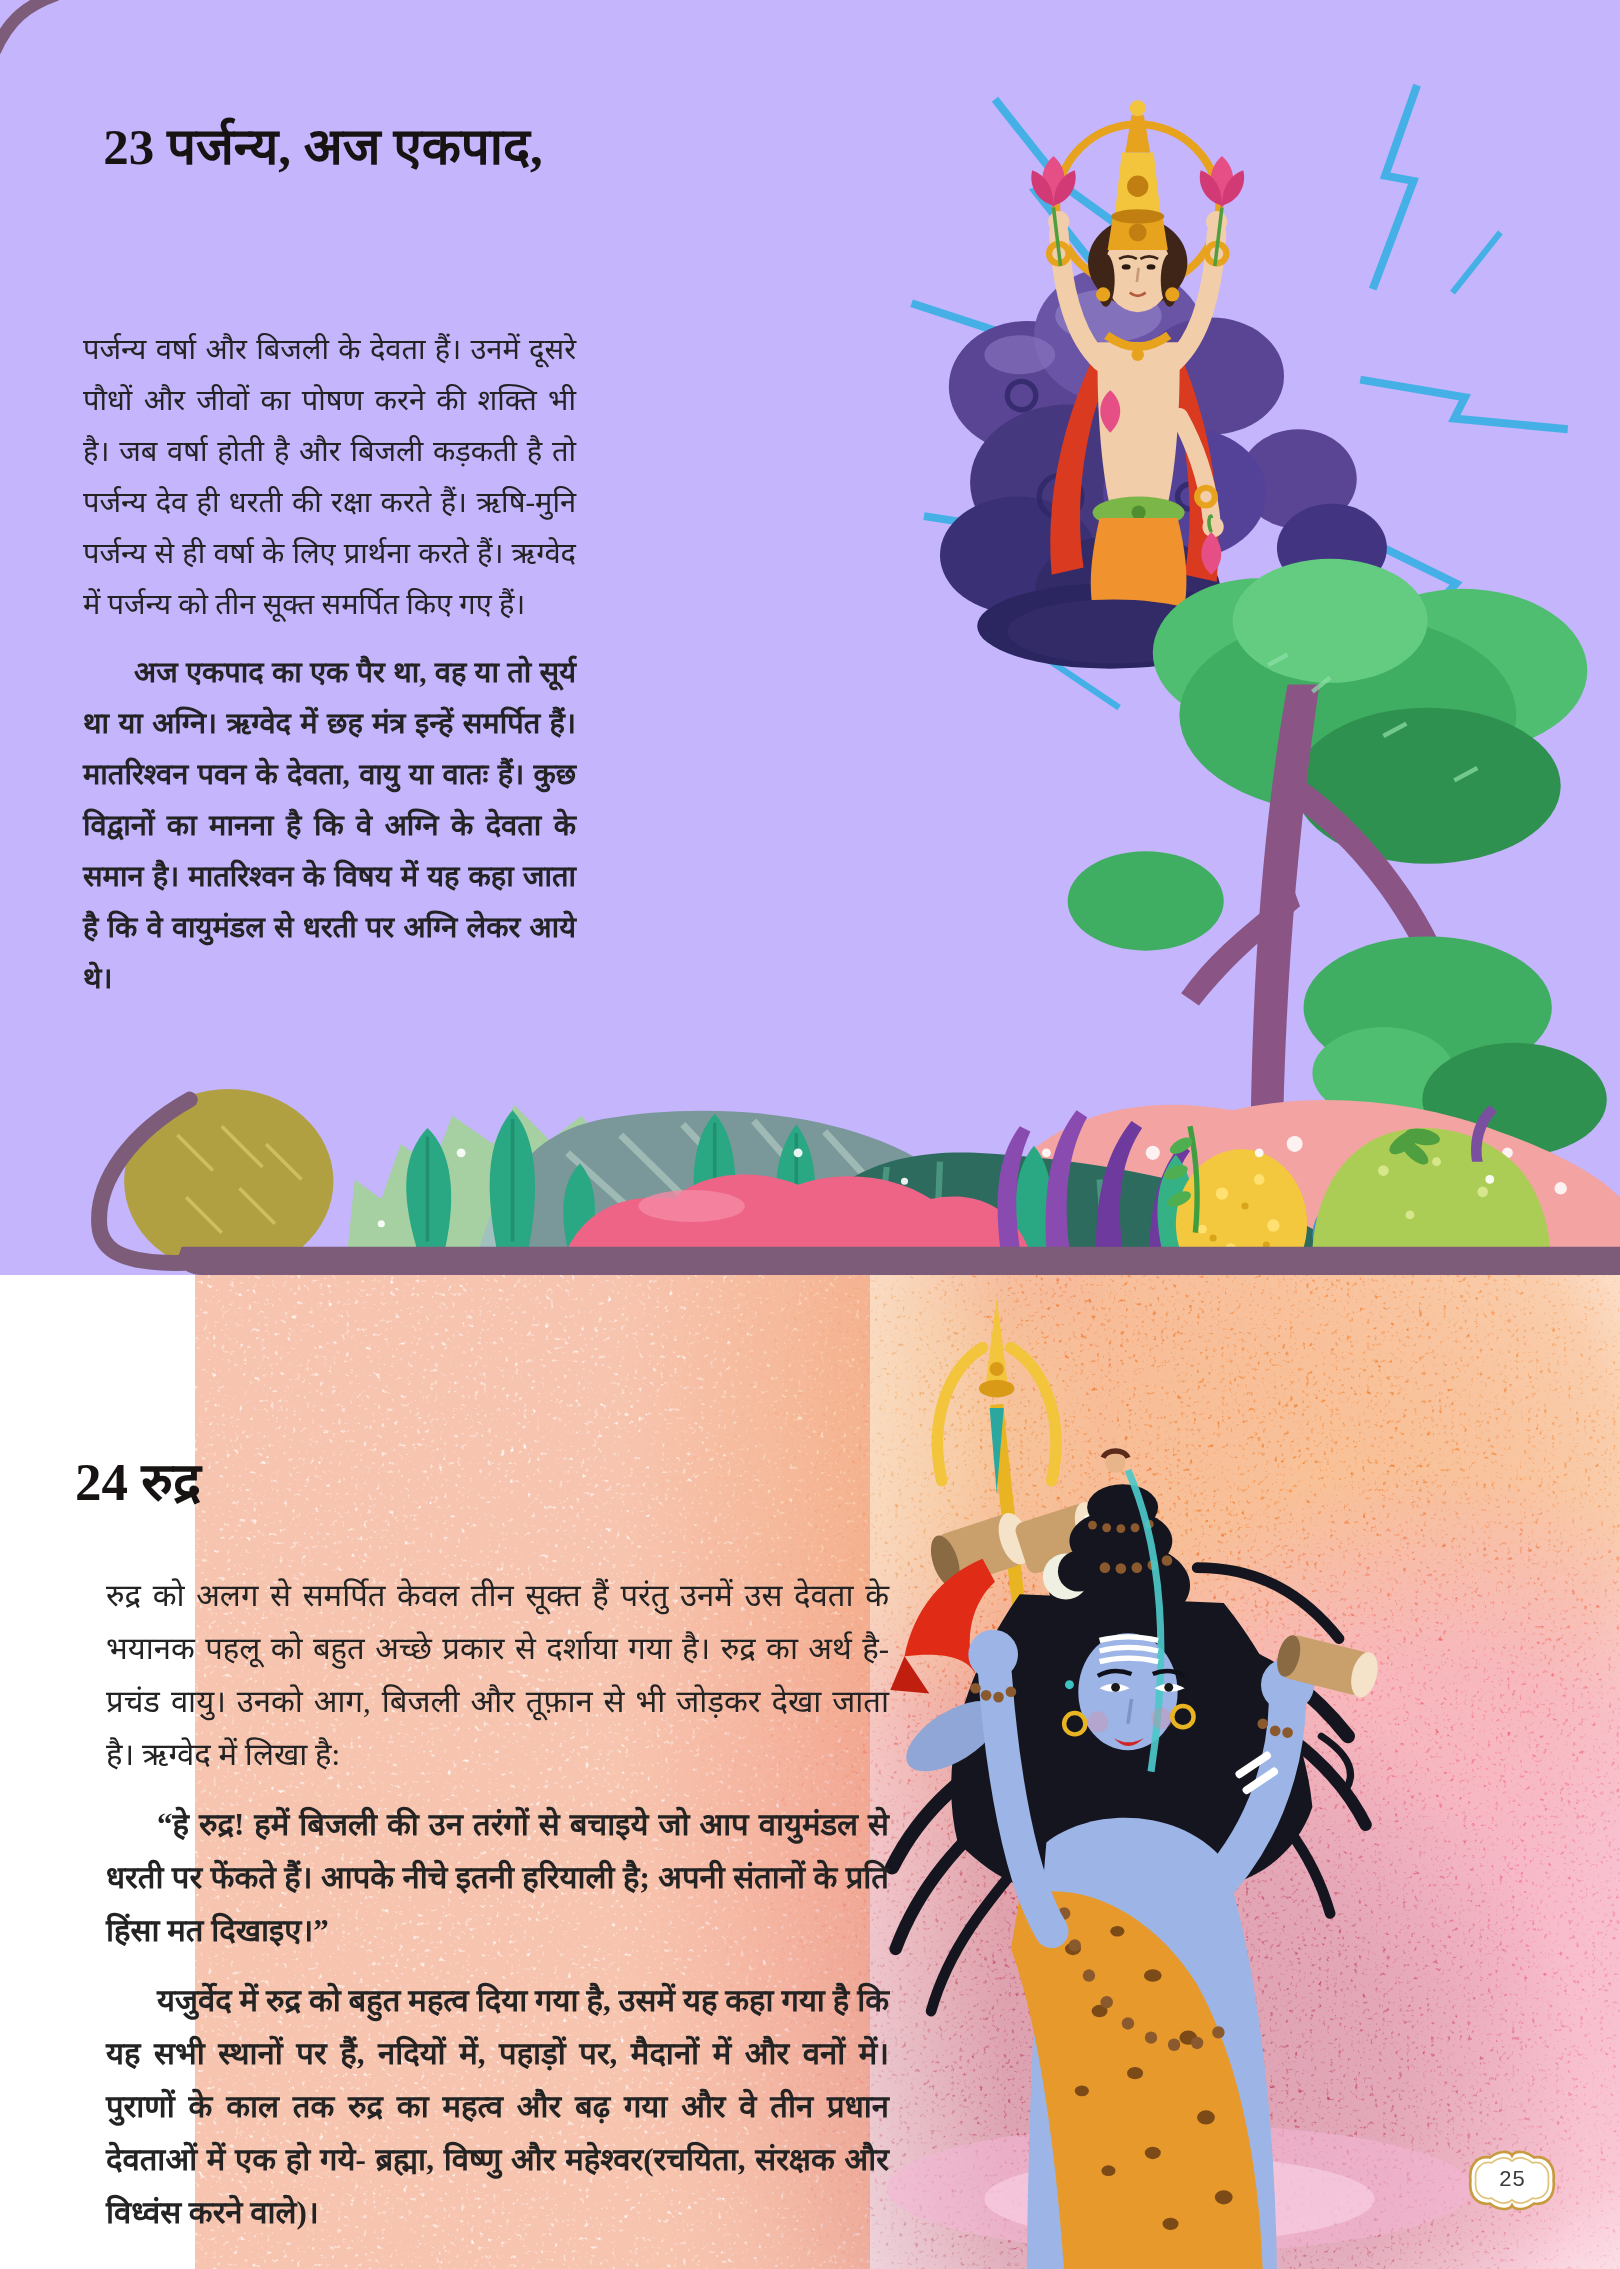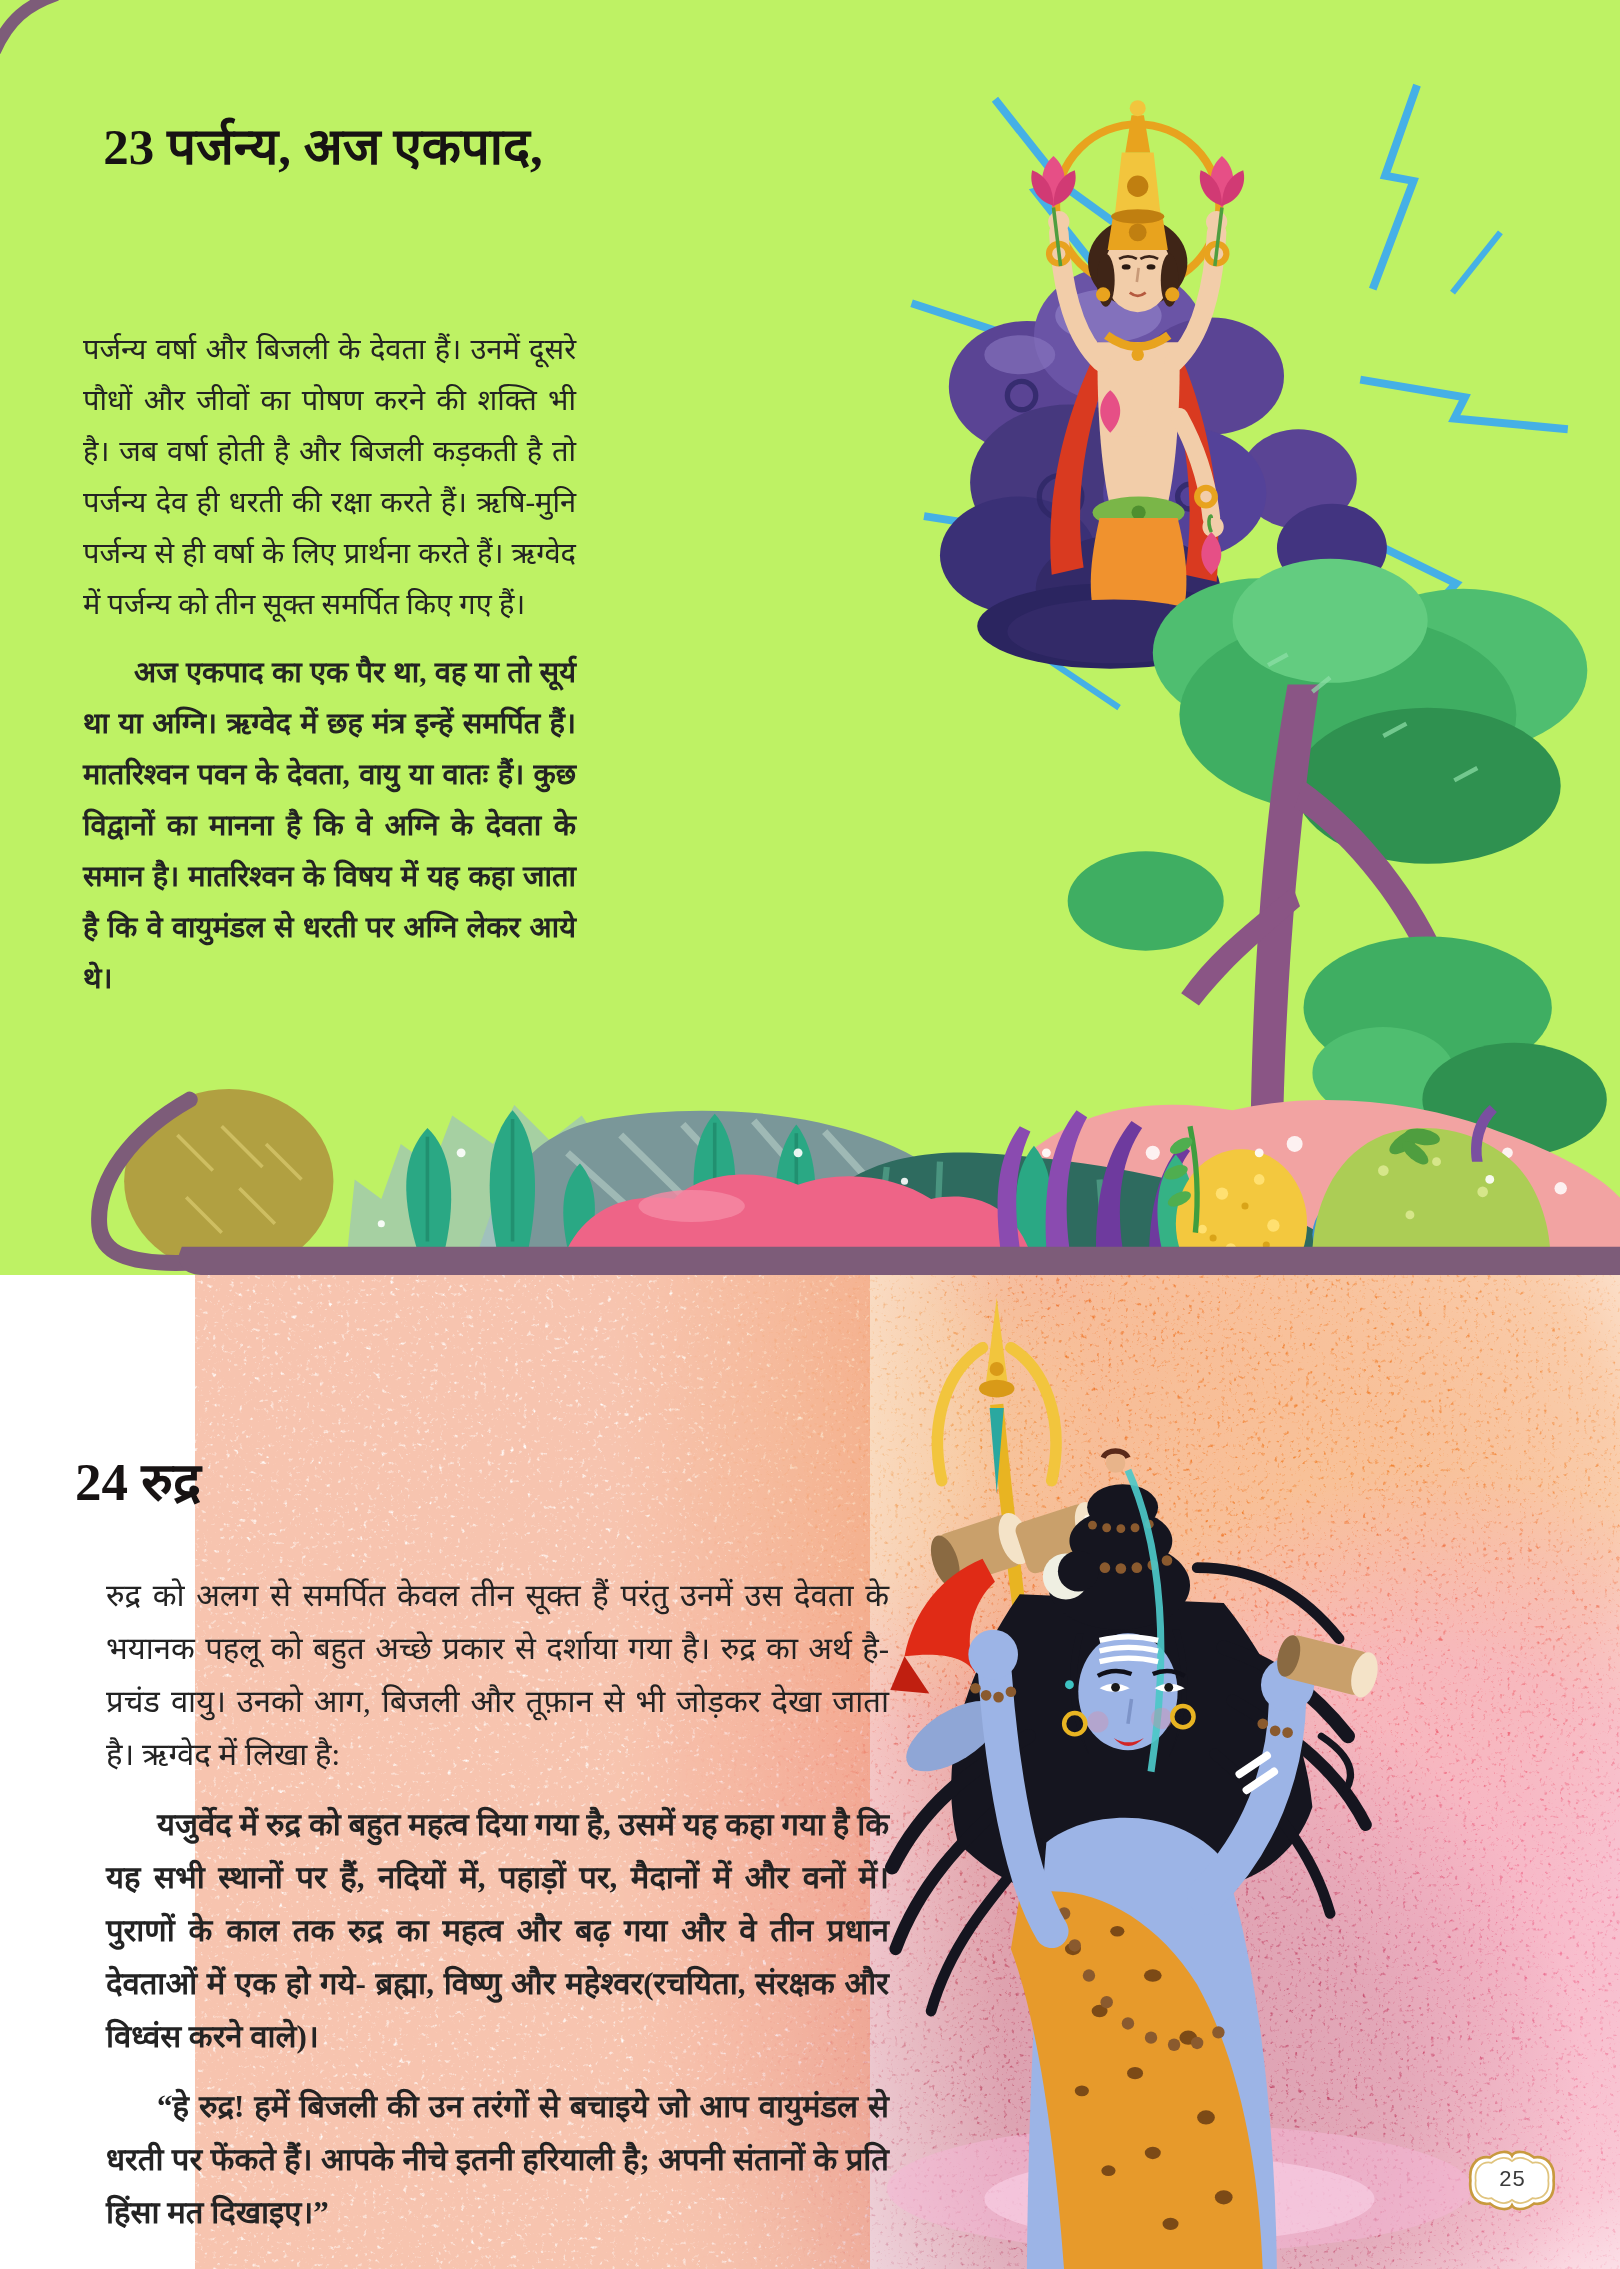--- a/index.html
+++ b/index.html
@@ -1,16 +1,16 @@
 <!DOCTYPE html>
 <html style="font-size:14px"><head>
 <meta charset="utf-8">
 <style>
   html,body{margin:0;padding:0;background:#e9e9e9;}
-  #page{position:relative;width:1621px;height:2270px;background:#bef264;overflow:hidden;
+  #page{position:relative;width:1621px;height:2270px;background:#c4b5fd;overflow:hidden;
         font-family:"Liberation Serif", serif;}
   svg{display:block;}
   p{margin:17px;}
   
   #h23{position:absolute;left:35px;top:106px;width:576px;text-align:center;
        font-weight:bold;font-size:51px;line-height:83px;color:#171313;}
   #h24{position:absolute;left:75px;top:1438px;font-weight:bold;font-size:53px;
        line-height:89px;color:#171313;}
   
   #sec23-text{position:absolute;left:66px;top:307px;width:527px;font-size:29px;
@@ -478,22 +478,22 @@
 
   <div id="sec23-text">
     <p>पर्जन्य वर्षा और बिजली के देवता हैं। उनमें दूसरे पौधों और जीवों का पोषण करने की शक्ति भी है। जब वर्षा होती है और बिजली कड़कती है तो पर्जन्य देव ही धरती की रक्षा करते हैं। ऋषि-मुनि पर्जन्य से ही वर्षा के लिए प्रार्थना करते हैं। ऋग्वेद में पर्जन्य को तीन सूक्त समर्पित किए गए हैं।</p>
     <p class="indent">अज एकपाद का एक पैर था, वह या तो सूर्य था या अग्नि। ऋग्वेद में छह मंत्र इन्हें समर्पित हैं। मातरिश्वन पवन के देवता, वायु या वातः हैं। कुछ विद्वानों का मानना है कि वे अग्नि के देवता के समान है। मातरिश्वन के विषय में यह कहा जाता है कि वे वायुमंडल से धरती पर अग्नि लेकर आये थे।</p>
   </div>
 
   <div id="h24">24 रुद्र</div>
 
   <div id="sec24-text">
     <p>रुद्र को अलग से समर्पित केवल तीन सूक्त हैं परंतु उनमें उस देवता के भयानक पहलू को बहुत अच्छे प्रकार से दर्शाया गया है। रुद्र का अर्थ है- प्रचंड वायु। उनको आग, बिजली और तूफ़ान से भी जोड़कर देखा जाता है। ऋग्वेद में लिखा है:</p>
+    <p class="indent">“हे रुद्र! हमें बिजली की उन तरंगों से बचाइये जो आप वायुमंडल से धरती पर फेंकते हैं। आपके नीचे इतनी हरियाली है; अपनी संतानों के प्रति हिंसा मत दिखाइए।”</p>
     <p class="indent">यजुर्वेद में रुद्र को बहुत महत्व दिया गया है, उसमें यह कहा गया है कि यह सभी स्थानों पर हैं, नदियों में, पहाड़ों पर, मैदानों में और वनों में। पुराणों के काल तक रुद्र का महत्व और बढ़ गया और वे तीन प्रधान देवताओं में एक हो गये- ब्रह्मा, विष्णु और महेश्वर(रचयिता, संरक्षक और विध्वंस करने वाले)।</p>
-    <p class="indent">“हे रुद्र! हमें बिजली की उन तरंगों से बचाइये जो आप वायुमंडल से धरती पर फेंकते हैं। आपके नीचे इतनी हरियाली है; अपनी संतानों के प्रति हिंसा मत दिखाइए।”</p>
   </div>
 
   <div id="badge">
     <svg viewBox="0 0 122 78" width="108" height="69">
       <path d="M14,39 C12,19 24,11 36,13 C46,5 58,5 61,11 C64,5 76,5 86,13 C98,11 110,19 108,39 C110,59 98,67 86,65 C76,73 64,73 61,67 C58,73 46,73 36,65 C24,67 12,59 14,39 Z" fill="#ffffff" stroke="#c89a3e" stroke-width="3"></path>
       <path d="M20,39 C18,24 28,17 38,19 C47,12 56,12 61,17 C66,12 75,12 84,19 C94,17 104,24 102,39 C104,54 94,61 84,59 C75,66 66,66 61,61 C56,66 47,66 38,59 C28,61 18,54 20,39 Z" fill="none" stroke="#e0c47e" stroke-width="2"></path>
     </svg>
     <div class="num">25</div>
   </div>
 

